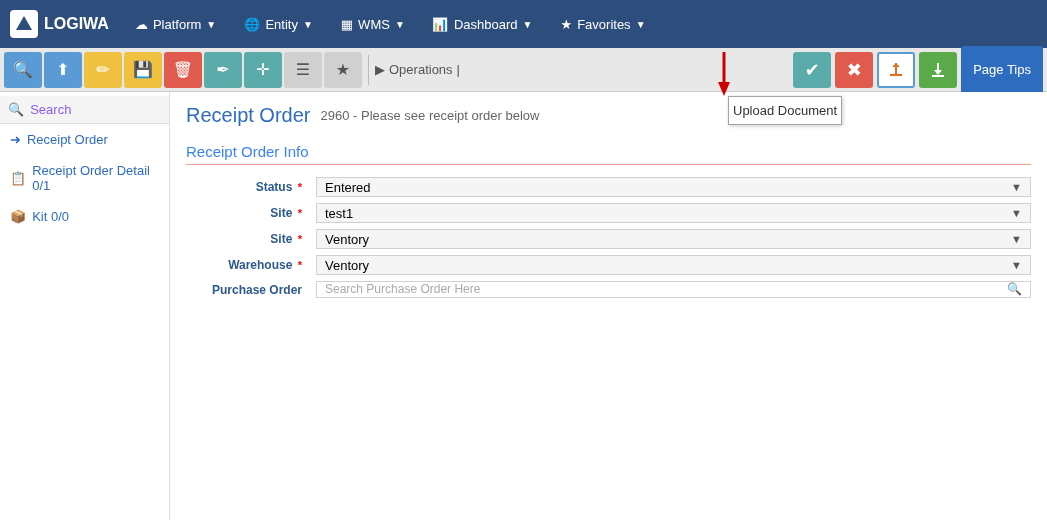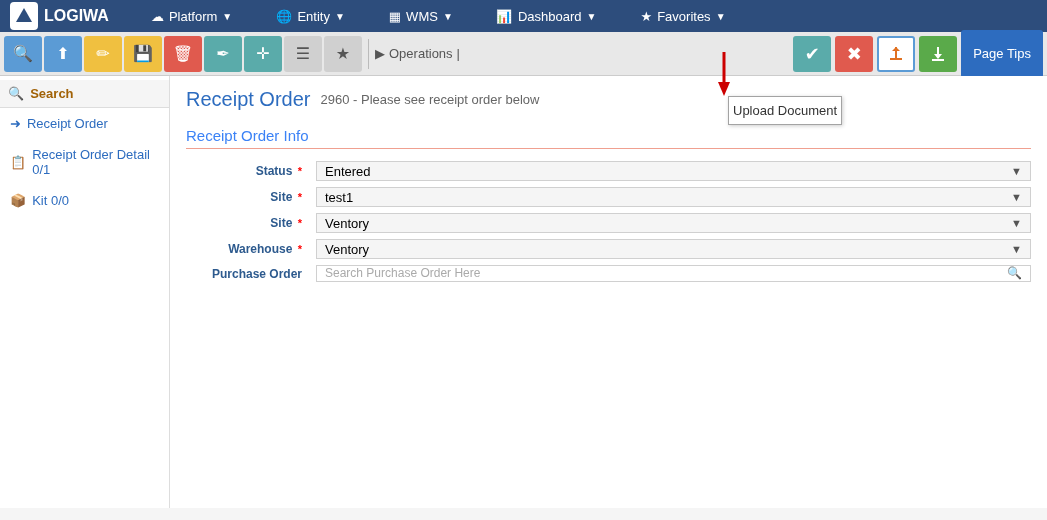--- a/index.html
+++ b/index.html
@@ -1,25 +1,25 @@
 <!DOCTYPE html>
 <html><head>
   <meta charset="utf-8">
   <style>
     * { box-sizing: border-box; margin: 0; padding: 0; }
     body { font-family: Arial, sans-serif; font-size: 13px; background: #f5f5f5; overflow: hidden; }
 
     
     .top-nav {
       background: #2d4d7c;
-      height: 32px;
+      height: 48px;
       display: flex;
       align-items: center;
       padding: 0 10px;
-      gap: 20px;
+      gap: 4px;
     }
     .nav-logo {
       display: flex;
       align-items: center;
       color: white;
       font-weight: bold;
       font-size: 16px;
       margin-right: 10px;
       gap: 6px;
     }
@@ -345,21 +345,21 @@
 </div>
 <div class="tooltip-box">
   <span>Upload Document</span>
 </div>
 
 <div class="layout">
 
   <div class="sidebar">
     <div class="sidebar-search">
       <span class="sidebar-search-icon">🔍</span>
-      <span style="color:#a16207;font-weight:bold;">Search</span>
+      <span style="color:#8b5cf6;">Search</span>
     </div>
     <div class="sidebar-item">
       <span style="color:#2d6cbf;">➜</span>
       <span>Receipt Order</span>
     </div>
     <div class="sidebar-item">
       <span style="color:#2d6cbf;">📋</span>
       <span>Receipt Order Detail 0/1</span>
     </div>
     <div class="sidebar-item">

